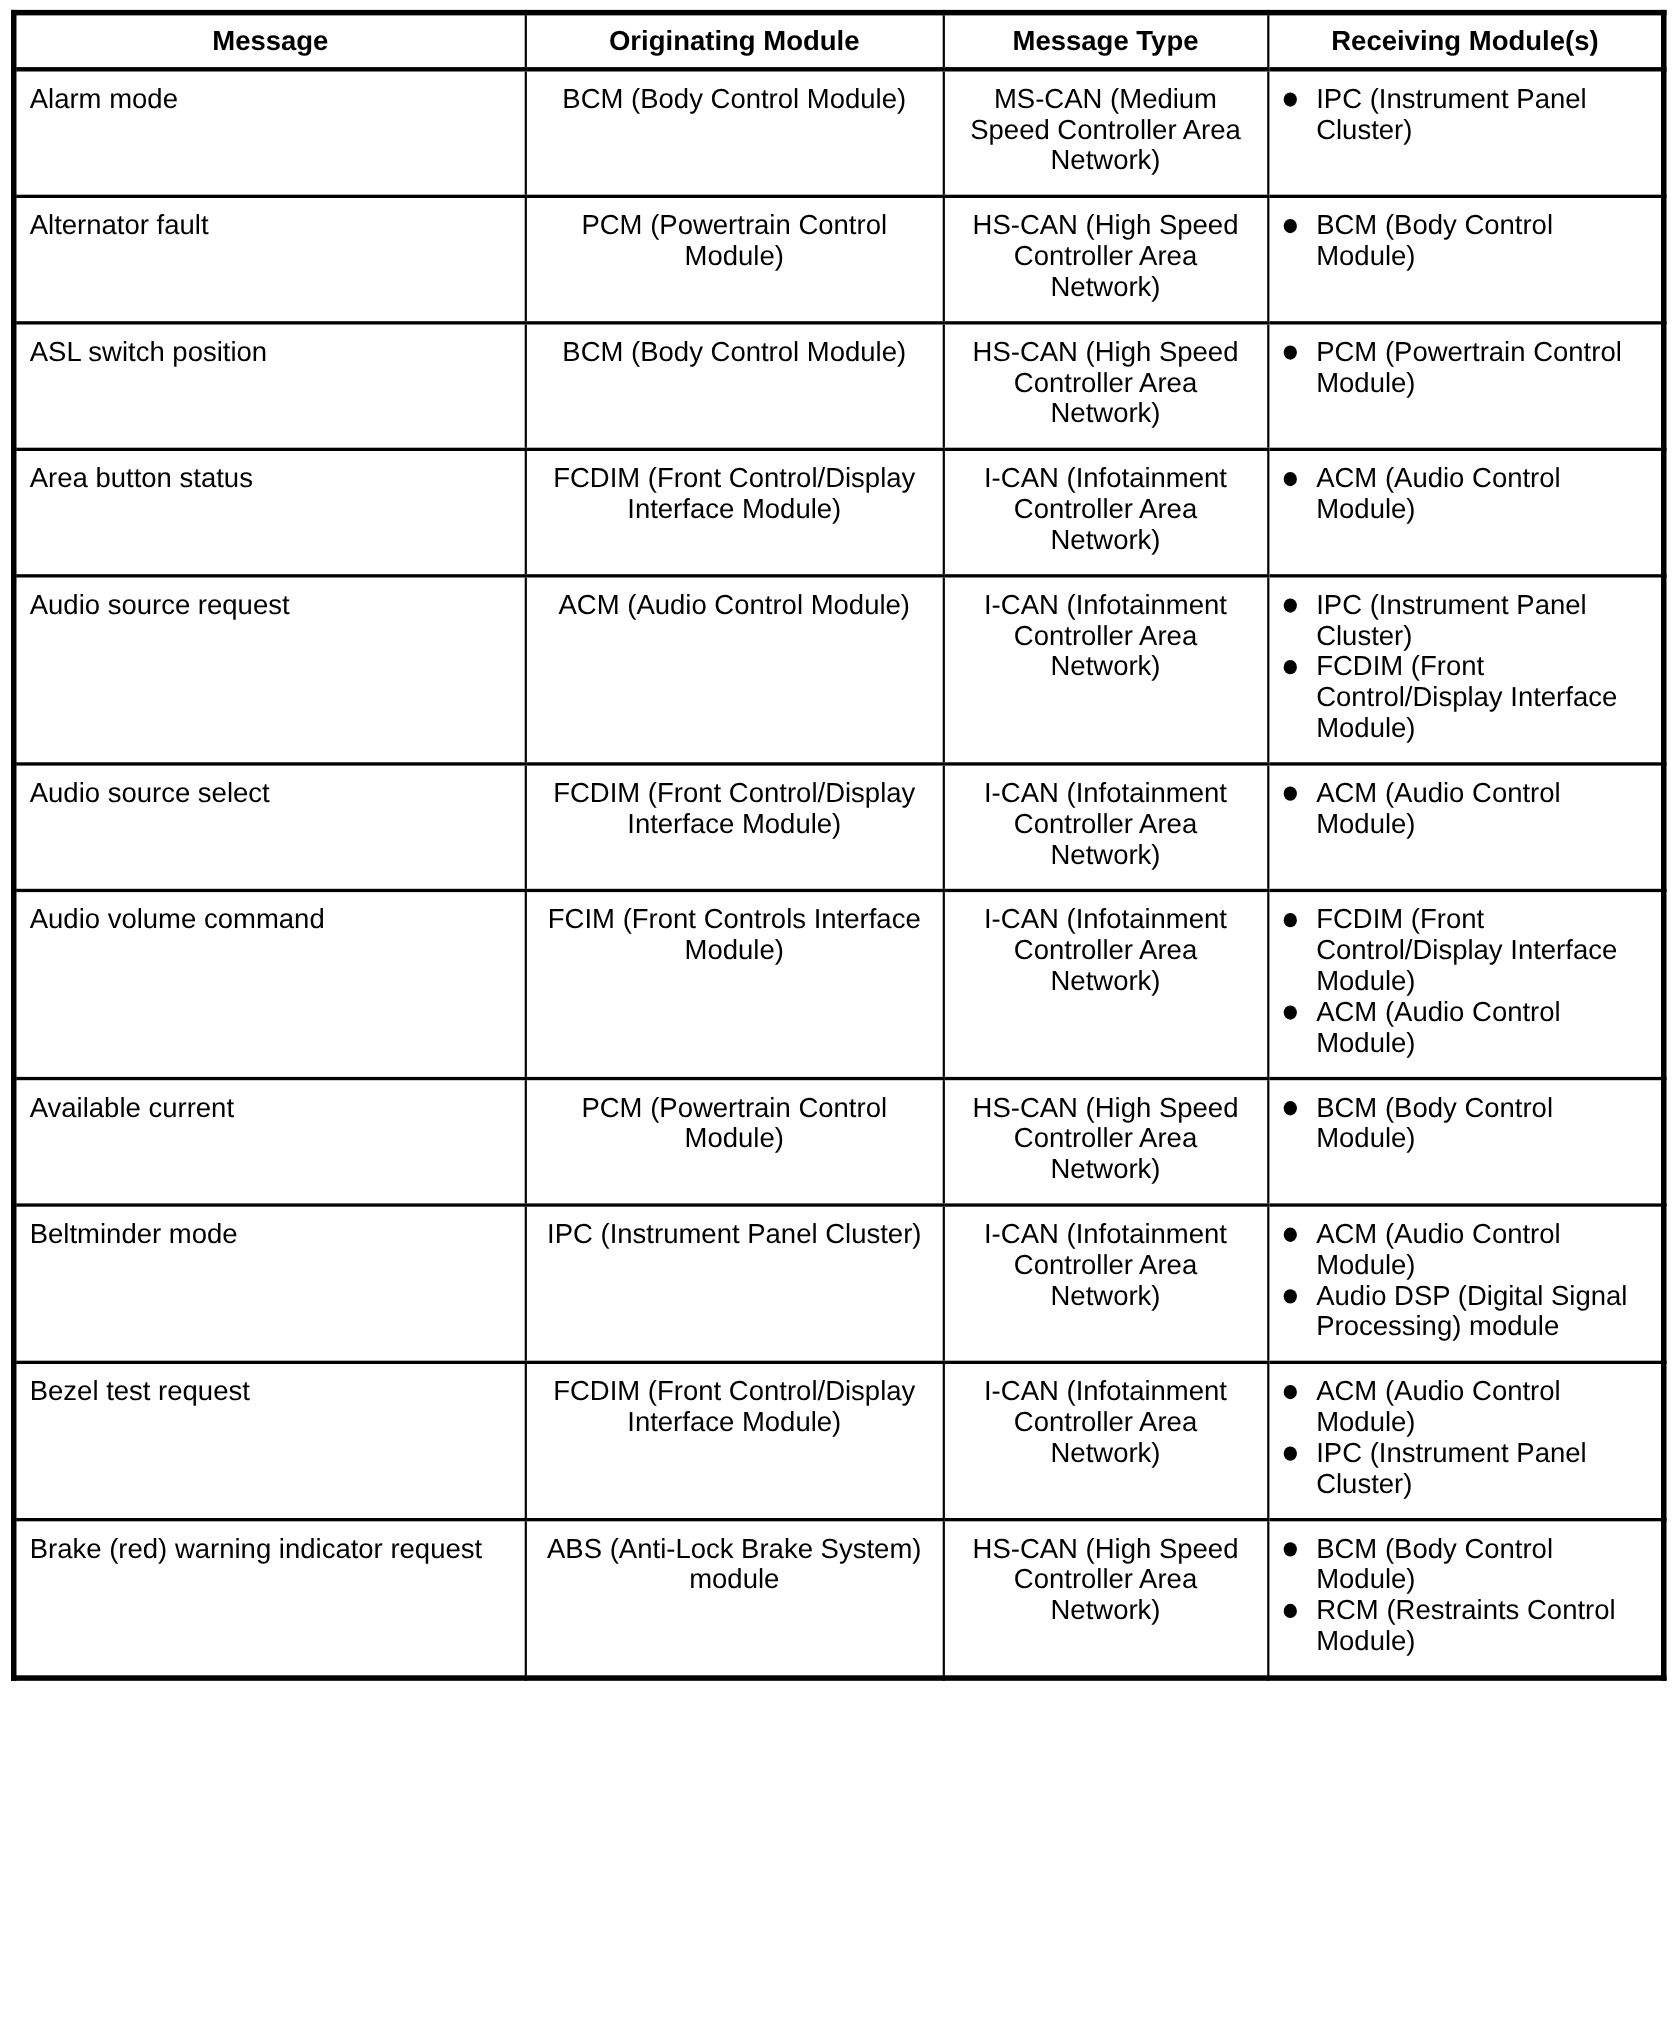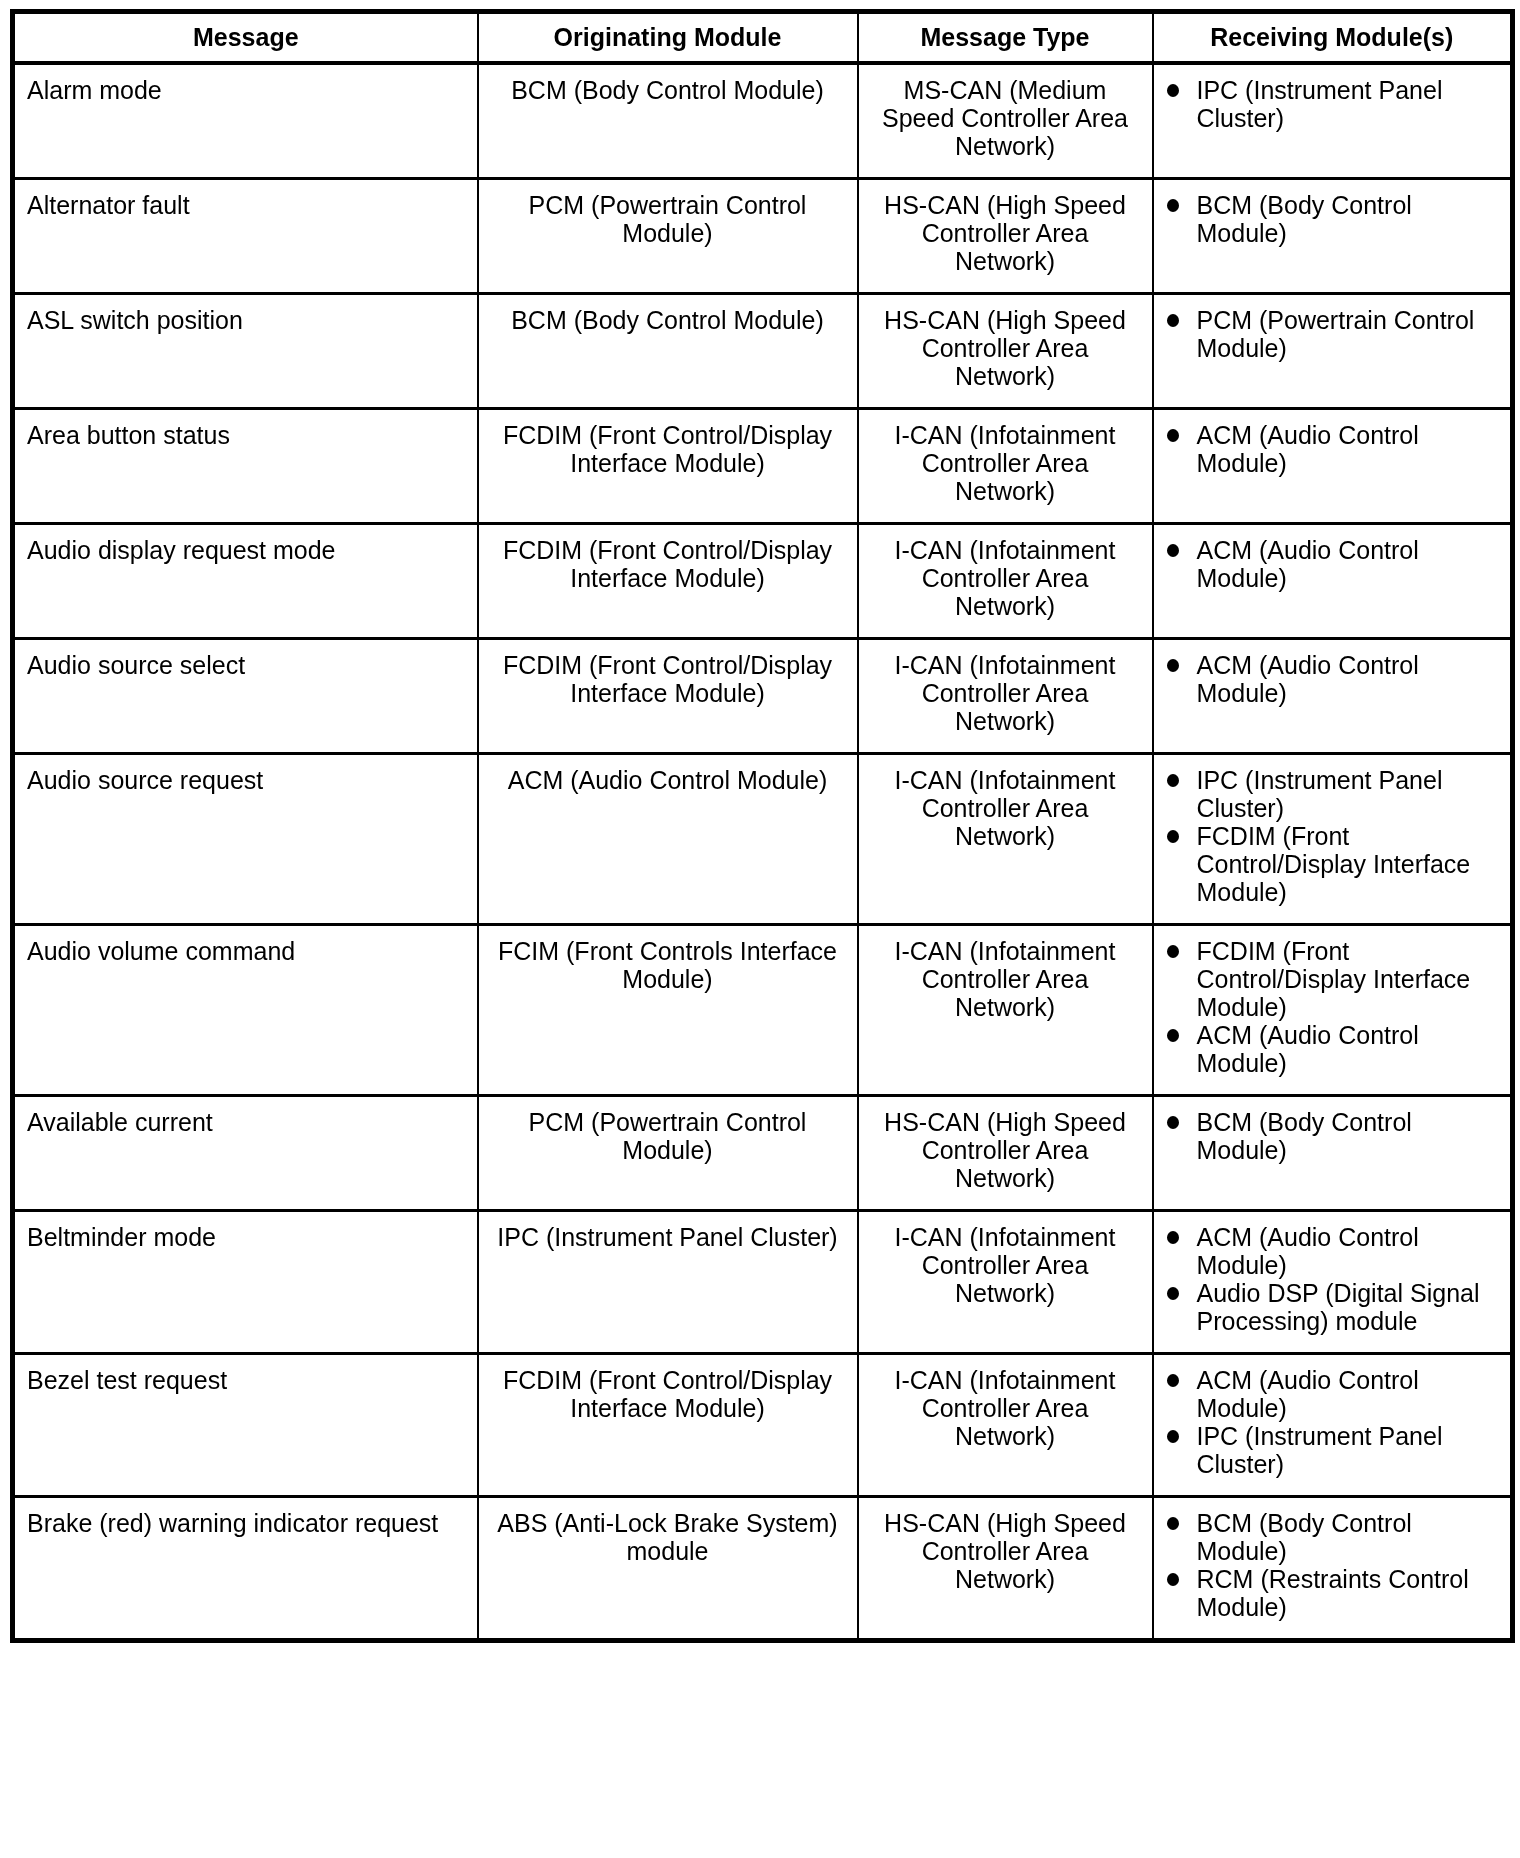--- a/index.html
+++ b/index.html
@@ -132,54 +132,44 @@
     <td class="cell-message">Area button status</td>
     <td class="cell-orig">FCDIM (Front Control/Display Interface Module)</td>
     <td class="cell-network">I-CAN (Infotainment Controller Area Network)</td>
     <td class="cell-receiving">
       <ul class="recv-list">
             <li>ACM (Audio Control Module)</li>
           </ul>
     </td>
   </tr>
 
-  <tr>
-    <td class="cell-message">Audio display request mode</td>
-    <td class="cell-orig">FCDIM (Front Control/Display Interface Module)</td>
-    <td class="cell-network">I-CAN (Infotainment Controller Area Network)</td>
-    <td class="cell-receiving">
-      <ul class="recv-list">
-            <li>ACM (Audio Control Module)</li>
+
+  <tr>
+    <td class="cell-message">Audio source request</td>
+    <td class="cell-orig">ACM (Audio Control Module)</td>
+    <td class="cell-network">I-CAN (Infotainment Controller Area Network)</td>
+    <td class="cell-receiving">
+      <ul class="recv-list">
+            <li>IPC (Instrument Panel Cluster)</li>
+            <li>FCDIM (Front Control/Display Interface Module)</li>
           </ul>
     </td>
   </tr>
 
   <tr>
     <td class="cell-message">Audio source select</td>
     <td class="cell-orig">FCDIM (Front Control/Display Interface Module)</td>
     <td class="cell-network">I-CAN (Infotainment Controller Area Network)</td>
     <td class="cell-receiving">
       <ul class="recv-list">
             <li>ACM (Audio Control Module)</li>
           </ul>
     </td>
   </tr>
 
-  <tr>
-    <td class="cell-message">Audio source request</td>
-    <td class="cell-orig">ACM (Audio Control Module)</td>
-    <td class="cell-network">I-CAN (Infotainment Controller Area Network)</td>
-    <td class="cell-receiving">
-      <ul class="recv-list">
-            <li>IPC (Instrument Panel Cluster)</li>
-            <li>FCDIM (Front Control/Display Interface Module)</li>
-          </ul>
-    </td>
-  </tr>
-
 
   <tr>
     <td class="cell-message">Audio volume command</td>
     <td class="cell-orig">FCIM (Front Controls Interface Module)</td>
     <td class="cell-network">I-CAN (Infotainment Controller Area Network)</td>
     <td class="cell-receiving">
       <ul class="recv-list">
             <li>FCDIM (Front Control/Display Interface Module)</li>
             <li>ACM (Audio Control Module)</li>
           </ul>

